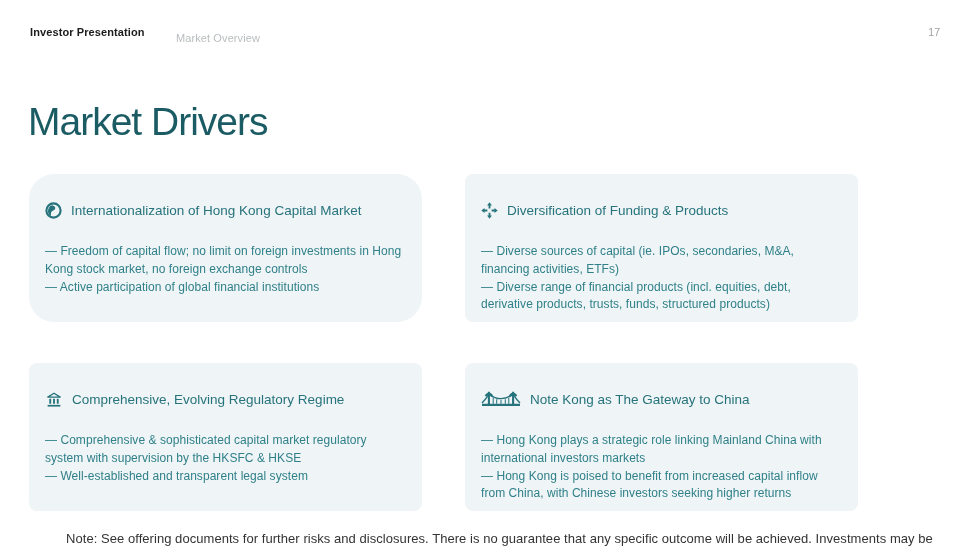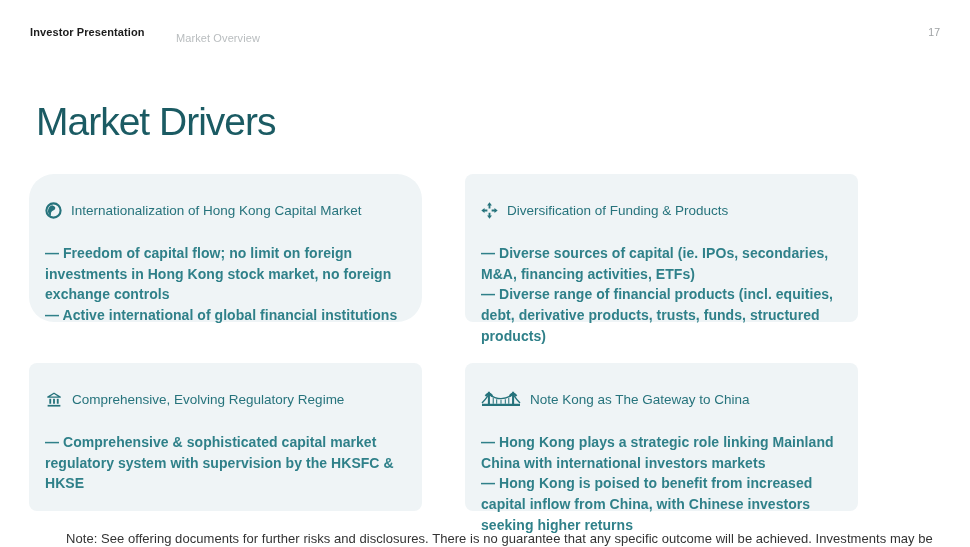--- a/index.html
+++ b/index.html
@@ -10,40 +10,40 @@
   }
   .slide{position:relative;width:970px;height:547px;background:#ffffff;overflow:hidden;}
 
   
   .hdr-title{position:absolute;left:30px;top:26px;font-size:11px;font-weight:700;color:#1c1c1c;letter-spacing:.1px;}
   .hdr-section{position:absolute;left:176px;top:32px;font-size:11px;font-weight:400;color:#b9bdbf;letter-spacing:.1px;}
   .hdr-page{position:absolute;right:30px;top:26px;font-size:10.5px;color:#9da1a3;text-align:center;}
 
   
   .page-title{
-    position:absolute;left:36px;top:100px;
+    position:absolute;left:28px;top:100px;
     font-size:39px;font-weight:500;color:#1b5b63;letter-spacing:-1px;
   }
 
   
   .card{
     position:absolute;width:393px;height:148px;
     background:#eff4f6;border-radius:8px;box-sizing:border-box;
     padding:26px 15px 0 16px;
   }
   .card.c1{left:29px;top:174px;border-radius:25px;}
   .card.c2{left:465px;top:174px;}
   .card.c3{left:29px;top:363px;}
   .card.c4{left:465px;top:363px;}
 
   .card-head{display:flex;align-items:center;gap:9px;height:20px;}
   .card-head .icon{display:inline-flex;align-items:center;flex:0 0 auto;}
   .card-title{font-size:13.5px;font-weight:500;color:#26737c;letter-spacing:0;}
 
-  .card-body{margin-top:23px;font-size:14px;line-height:1.48;color:#2f8089;letter-spacing:.05px;font-weight:bold;}
+  .card-body{margin-top:23px;font-size:12px;line-height:1.48;color:#2f8089;letter-spacing:.05px;}
   .bullet{margin:0;}
 
   
   .footer-note{
     position:absolute;left:30px;top:531px;width:910px;
     font-size:13px;color:#333333;letter-spacing:.05px;margin-left:36px;
   }
 </style>
 </head>
 <body>
@@ -61,21 +61,21 @@
       <span class="icon">
         <svg width="17" height="17" viewBox="0 0 24 24">
           <circle cx="12" cy="12" r="10" fill="none" stroke="#26737c" stroke-width="3"></circle>
           <path d="M10 4.5 C13.5 5.5 15.5 7.5 14.2 9.8 C13 12 9.8 12 8.8 14.3 C7.9 16.3 9 18.4 7.8 19.6 C4.8 17.6 3.4 14 4.6 10.2 C5.6 7 7.5 5 10 4.5 Z" fill="#26737c"></path>
         </svg>
       </span>
       <span class="card-title">Internationalization of Hong Kong Capital Market</span>
     </div>
     <div class="card-body">
       <p class="bullet">— Freedom of capital flow; no limit on foreign investments in Hong Kong stock market, no foreign exchange controls</p>
-      <p class="bullet">— Active international of global financial institutions</p>
+      <p class="bullet">— Active participation of global financial institutions</p>
     </div>
   </div>
 
   <div class="card c2">
     <div class="card-head">
       <span class="icon">
         <svg width="17" height="17" viewBox="0 0 24 24" fill="#26737c">
           <path d="M12 0.5 L15.4 5 H13.3 V9 H10.7 V5 H8.6 Z"></path>
           <path d="M12 23.5 L8.6 19 H10.7 V15 H13.3 V19 H15.4 Z"></path>
           <path d="M0.5 12 L5 8.6 V10.7 H9 V13.3 H5 V15.4 Z"></path>
@@ -98,20 +98,21 @@
           <rect x="5.4" y="11" width="2.6" height="7" fill="#26737c"></rect>
           <rect x="10.7" y="11" width="2.6" height="7" fill="#26737c"></rect>
           <rect x="16" y="11" width="2.6" height="7" fill="#26737c"></rect>
           <rect x="3" y="19.6" width="18" height="2.4" fill="#26737c"></rect>
         </svg>
       </span>
       <span class="card-title">Comprehensive, Evolving Regulatory Regime</span>
     </div>
     <div class="card-body">
       <p class="bullet">— Comprehensive &amp; sophisticated capital market regulatory system with supervision by the HKSFC &amp; HKSE</p>
+      <p class="bullet">— Well-established and transparent legal system</p>
     </div>
   </div>
 
   <div class="card c4">
     <div class="card-head">
       <span class="icon">
         <svg width="40" height="19" viewBox="0 0 46 22">
           <g stroke="#26737c" fill="none">
             <path d="M9 2 V18 M8 4 L5 7 M10 4 L13 7" stroke-width="2.4"></path>
             <path d="M37 2 V18 M36 4 L33 7 M38 4 L41 7" stroke-width="2.4"></path>

